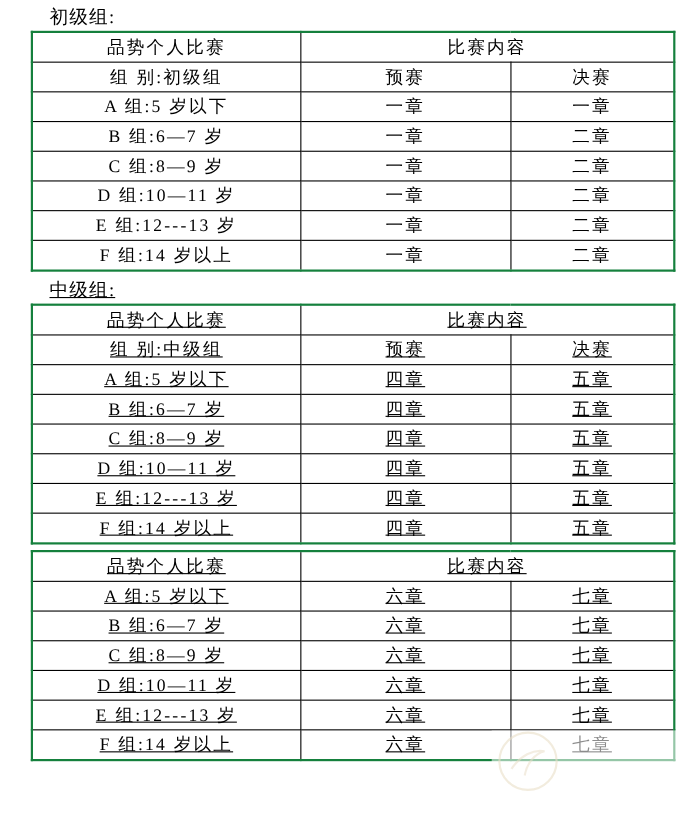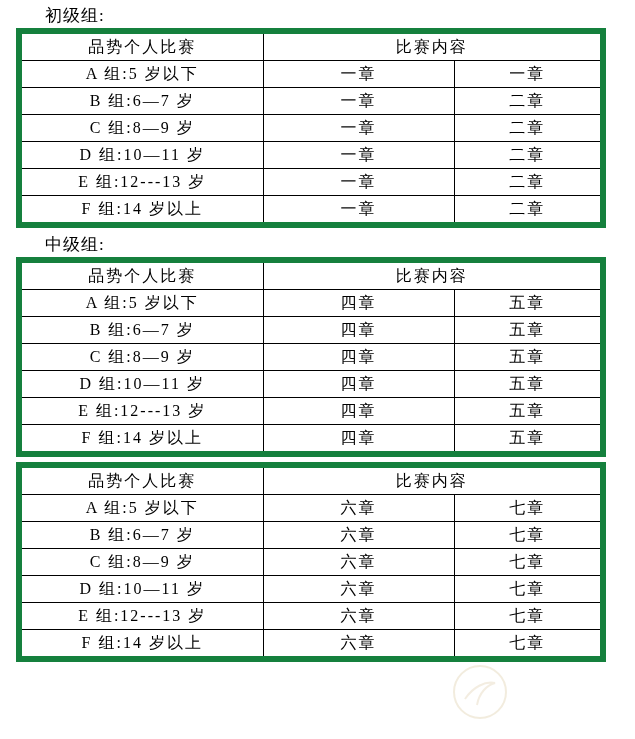--- a/index.html
+++ b/index.html
@@ -13,34 +13,35 @@
     height: 739px;
     background: #ffffff;
     font-family: "Liberation Serif", "DejaVu Serif", serif;
     color: #000000;
     overflow: hidden;
     padding-top: 4px;
     box-sizing: border-box;
   }
   .section + .section {
     margin-top: 5px;
+    text-decoration: underline;
   }
   .section-label {
     margin-left: 45px;
     height: 24px;
     line-height: 24px;
     font-size: 17px;
     letter-spacing: 1px;
   }
   table.comp-table {
     border-collapse: collapse;
     table-layout: fixed;
-    margin-left: 16px;
+    margin-left: 28px;
     width: 584px;
-    border: 6px solid #15803d;
+    border: 2px solid #15803d;
   }
   table.comp-table td {
     border: 1px solid #000000;
     height: 26px;
     padding: 0;
     text-align: center;
     vertical-align: middle;
     font-size: 16px;
     letter-spacing: 2px;
     white-space: nowrap;
@@ -77,20 +78,25 @@
           <col class="c1">
           <col class="c2">
           <col class="c3">
         </colgroup>
       <tbody>
           <tr>
         <td>品势个人比赛</td>
         <td colspan="2">比赛内容</td>
       </tr>
       <tr>
+        <td>组 别:初级组</td>
+        <td>预赛</td>
+        <td>决赛</td>
+      </tr>
+      <tr>
         <td>A 组:5 岁以下</td>
         <td>一章</td>
         <td>一章</td>
       </tr>
       <tr>
         <td>B 组:6—7 岁</td>
         <td>一章</td>
         <td>二章</td>
       </tr>
       <tr>
@@ -124,20 +130,25 @@
           <col class="c1">
           <col class="c2">
           <col class="c3">
         </colgroup>
       <tbody>
           <tr>
         <td>品势个人比赛</td>
         <td colspan="2">比赛内容</td>
       </tr>
       <tr>
+        <td>组 别:中级组</td>
+        <td>预赛</td>
+        <td>决赛</td>
+      </tr>
+      <tr>
         <td>A 组:5 岁以下</td>
         <td>四章</td>
         <td>五章</td>
       </tr>
       <tr>
         <td>B 组:6—7 岁</td>
         <td>四章</td>
         <td>五章</td>
       </tr>
       <tr>

